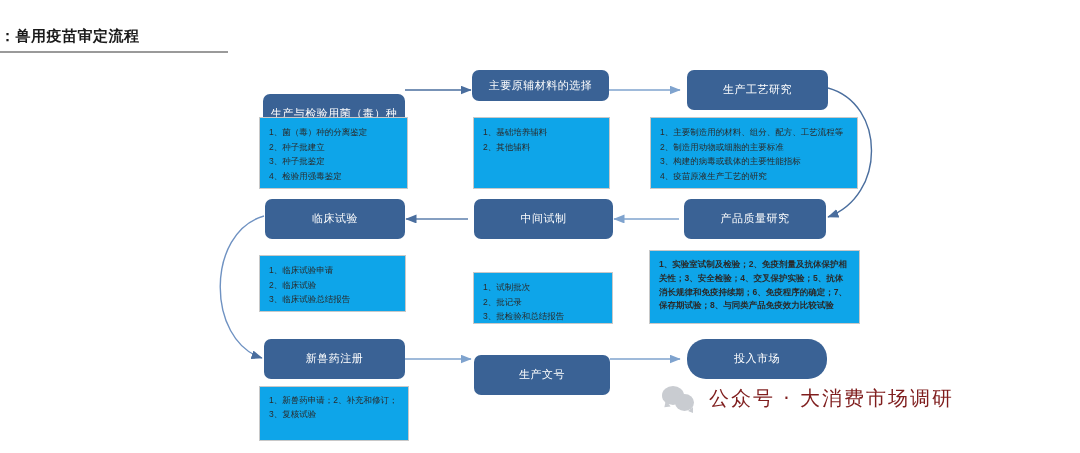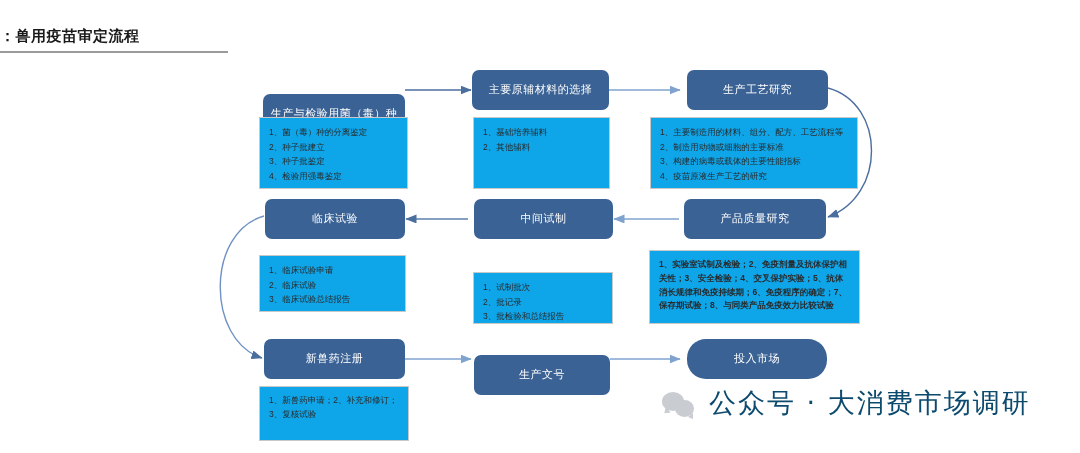--- a/index.html
+++ b/index.html
@@ -80,24 +80,24 @@
     width: 1080px;
     height: 453px;
     pointer-events: none;
   }
   
   .watermark {
     position: absolute;
     left: 662px;
     top: 385px;
     display: flex;
-    align-items: flex-end;
+    align-items: flex-start;
     gap: 13px;
-    color: #0c4a6e;
-    font-size: 27px;
+    color: #7f1d1d;
+    font-size: 20px;
     letter-spacing: 2px;
     font-family: "DejaVu Sans", sans-serif;
     user-select: none;
   }
   .wm-icon {
     width: 34px;
     height: 30px;
     position: relative;
     flex: none;
   }
@@ -151,21 +151,21 @@
     <line x1="468" y1="219" x2="406" y2="219" stroke="#5C7FAC" stroke-width="1.4" marker-end="url(#ah)"></line>
 
     <path d="M 264 216 C 206 232, 206 340, 262 358" fill="none" stroke="#6F92C2" stroke-width="1.4" marker-end="url(#ah)"></path>
 
     <line x1="405" y1="359" x2="471" y2="359" stroke="#7FA3CE" stroke-width="1.4" marker-end="url(#ahl)"></line>
     <line x1="610" y1="359" x2="680" y2="359" stroke="#7FA3CE" stroke-width="1.4" marker-end="url(#ahl)"></line>
   </svg>
 
   <div class="node" style="left:263px; top:70px; width:142px; height:40px;margin-top:24px;">生产与检验用菌（毒）种</div>
 
-  <div class="node" style="left:472px; top:70px; width:137px; height:40px;">主要原辅材料的选择</div>
+  <div class="node" style="left:472px; top:70px; width:137px; height:31px;">主要原辅材料的选择</div>
 
   <div class="node" style="left:687px; top:70px; width:141px; height:40px;">生产工艺研究</div>
 
   <div class="detail" style="left:259px; top:117px; width:149px; height:72px;">
     <div class="line">1、菌（毒）种的分离鉴定</div>
     <div class="line">2、种子批建立</div>
     <div class="line">3、种子批鉴定</div>
     <div class="line">4、检验用强毒鉴定</div>
   </div>
 

